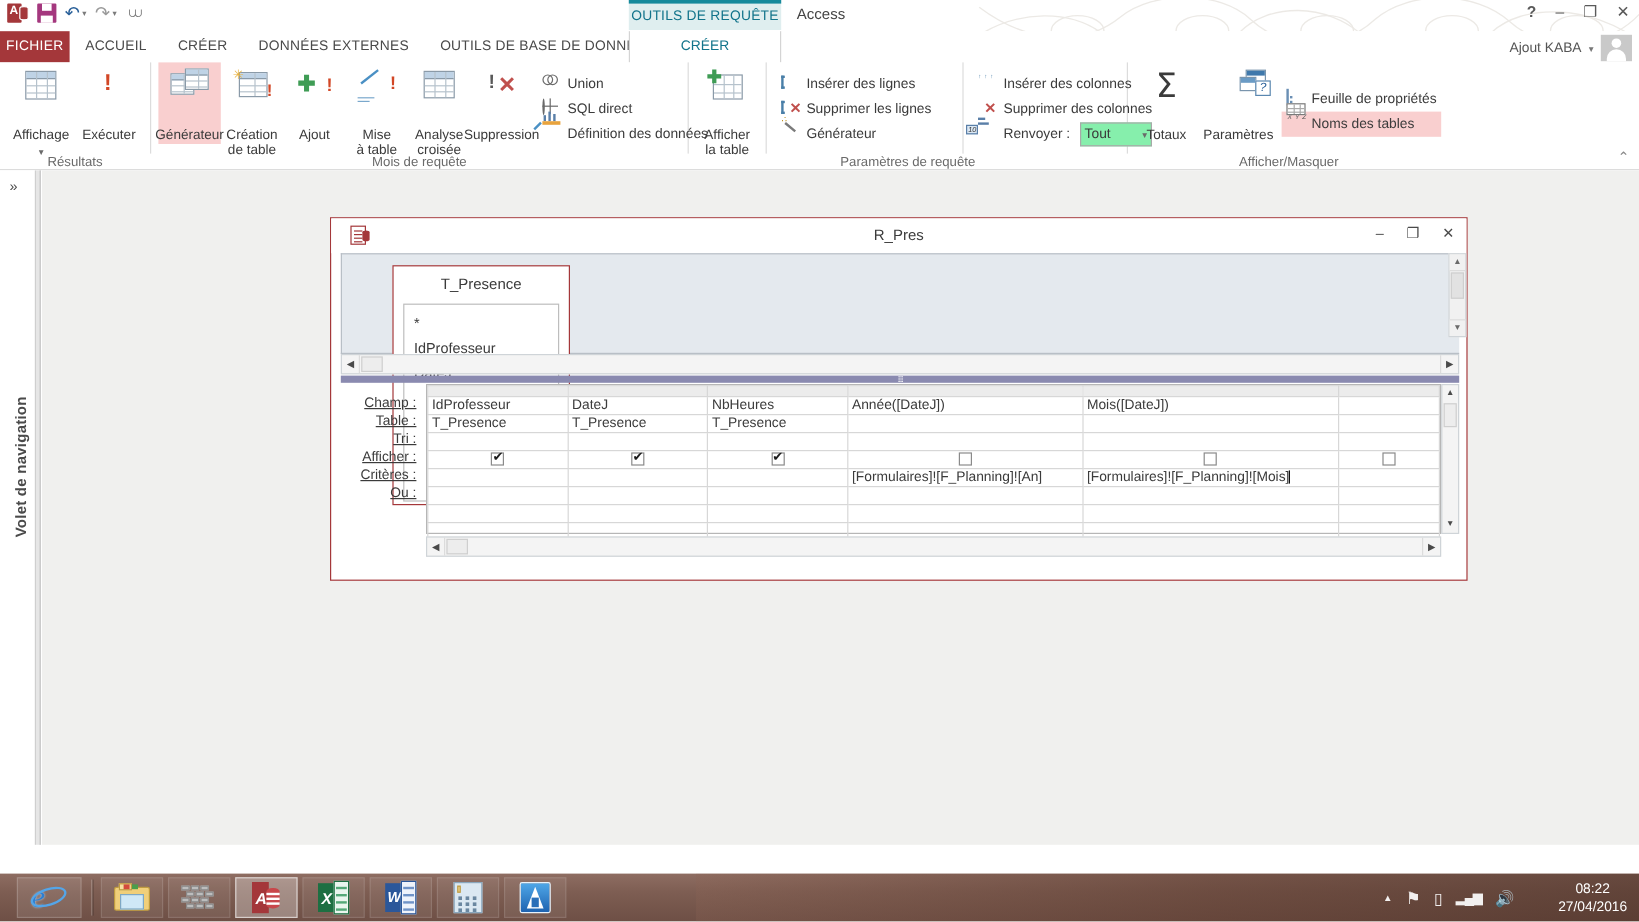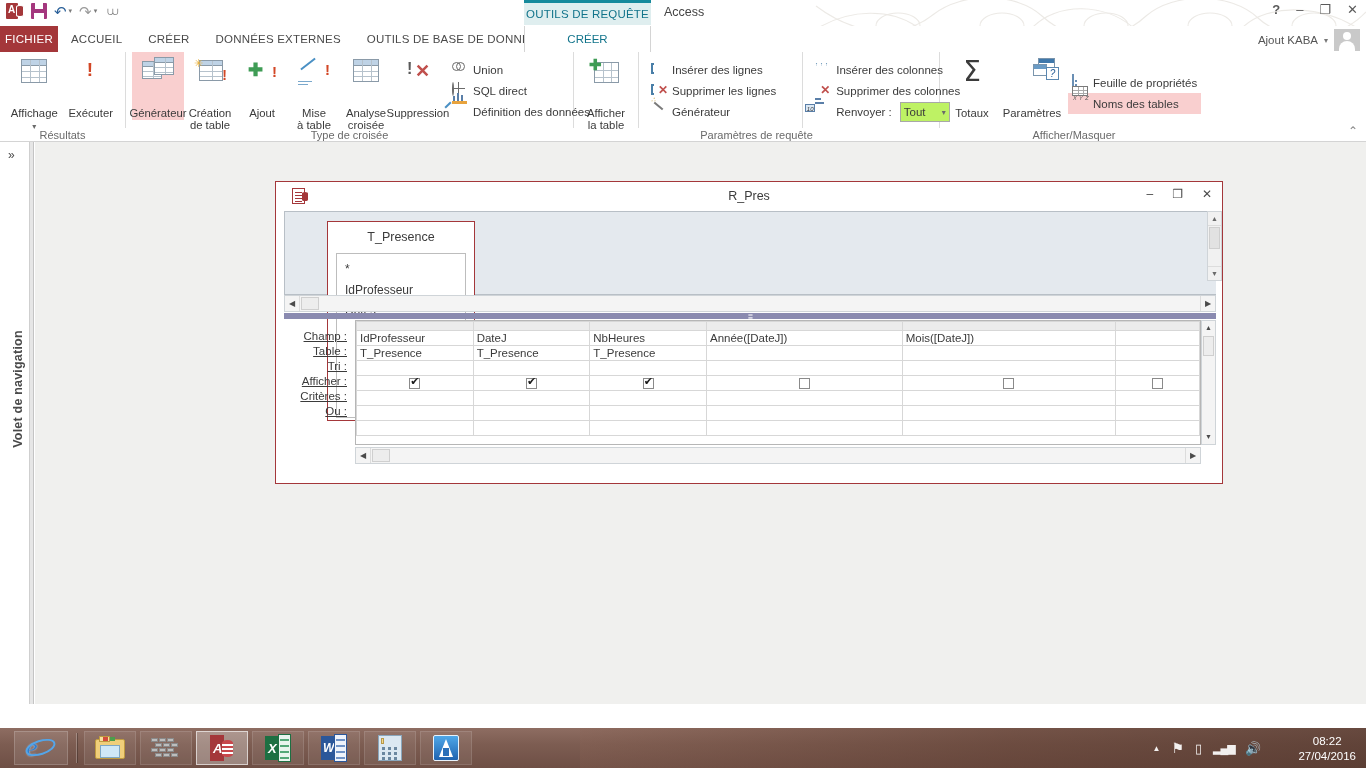--- a/index.html
+++ b/index.html
@@ -535,21 +535,21 @@
                   <i class="bar" style="left:1px;height:5px;"></i>
                   <i class="bar" style="left:5px;height:8px;"></i>
                   <i class="bar" style="left:9px;height:6px;"></i>
                   <i class="pen"></i><i class="rule"></i>
                 </span>
               </span>
               <span>Définition des données</span>
             </div>
           </div>
         </div>
-        <div class="rg-label">Type de croisée</div>
+        <div class="rg-label">Mois de requête</div>
       </div>
 
       <div class="rgroup" style="width:366px">
         <div class="rg-inner">
           <div class="bigbtn" style="width:58px">
             <span class="ic">
               <span class="tblico" style="left:5px;top:5px;width:25px;height:21px;">
                 <i class="r" style="top:7px"></i>
                   <i class="r" style="top:14px"></i>
                 <i class="c" style="left:8px"></i>
@@ -606,21 +606,21 @@
                 </span>
                 <span class="redx" style="left:5px; top:0px; font-size:12px;">✕</span>
               </span>
               <span>Supprimer des colonnes</span>
             </div>
             <div class="smallbtn">
               <span class="sico">
                 <span class="i-ret"><i class="bx">10</i><i class="st"></i><i class="st2"></i></span>
               </span>
               <span>Renvoyer :</span>
-              <span style="display:inline-flex;align-items:center;justify-content:space-between;width:50px;height:20px;border:1px solid #a8a8a8;background:#bef264;padding:0 3px;margin-left:3px;">
+              <span style="display:inline-flex;align-items:center;justify-content:space-between;width:60px;height:20px;border:1px solid #a8a8a8;background:#86efac;padding:0 3px;margin-left:3px;">
                 <span style="font-size:11.5px;">Tout</span>
                 <span style="font-size:8px;color:#6a6a6a;">▾</span>
               </span>
             </div>
           </div>
         </div>
         <div class="rg-label">Paramètres de requête</div>
       </div>
 
       <div class="rgroup" style="width:268px">
@@ -793,20 +793,28 @@
                 <td class="chk"><span class="cb on"></span></td>
                 <td class="chk"><span class="cb on"></span></td>
                 <td class="chk"><span class="cb"></span></td>
                 <td class="chk"><span class="cb"></span></td>
                 <td class="chk"><span class="cb"></span></td>
               </tr>
               <tr>
                 <td></td>
                 <td></td>
                 <td></td>
+                <td>[Formulaires]![F_Planning]![An]</td>
+                <td><span>[Formulaires]![F_Planning]![Mois]</span><span class="caret"></span></td>
+                <td></td>
+              </tr>
+              <tr>
+                <td></td>
+                <td></td>
+                <td></td>
                 <td></td>
                 <td></td>
                 <td></td>
               </tr>
               <tr>
                 <td></td>
                     <td></td>
                 <td></td>
                     <td></td>
                 <td></td>

